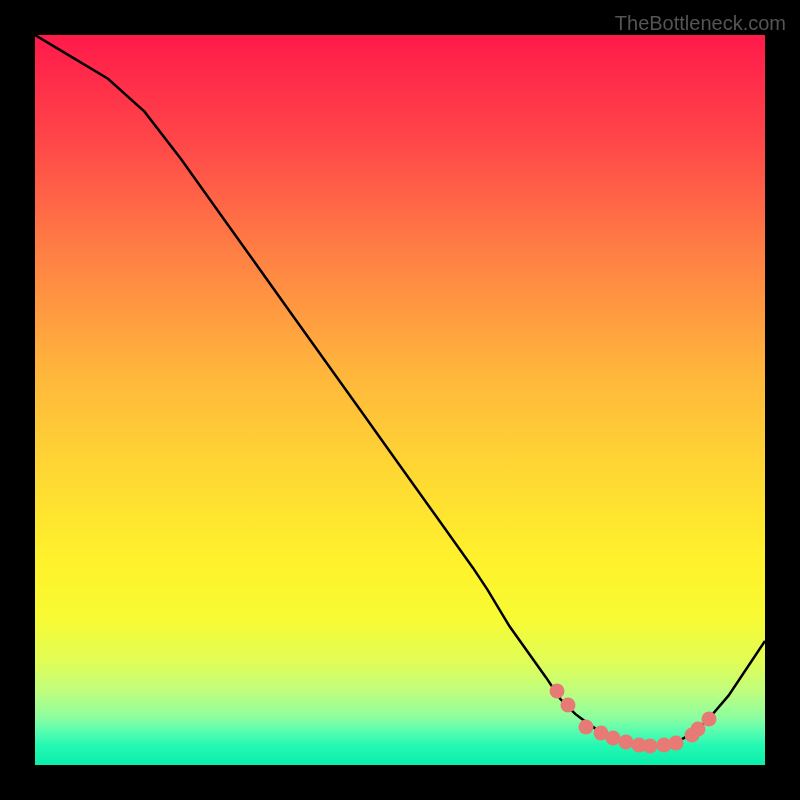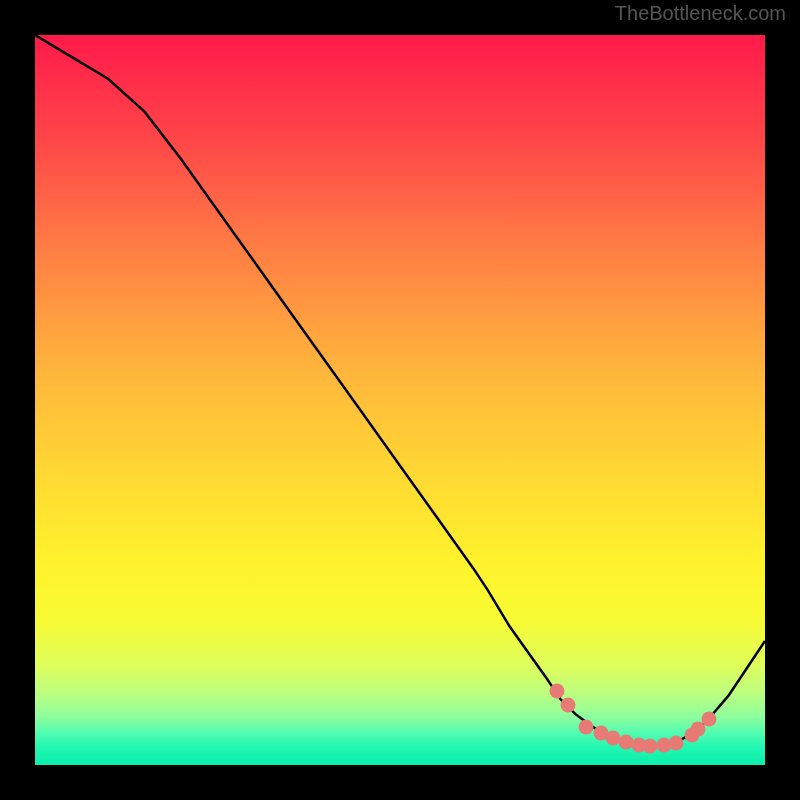--- a/index.html
+++ b/index.html
@@ -6,21 +6,21 @@
   body {
     width: 800px;
     height: 800px;
     background: #000;
     position: relative;
     overflow: hidden;
     font-family: Arial, Helvetica, sans-serif;
   }
   .watermark {
     position: absolute;
-    top: 2px;
+    top: 12px;
     right: 14px;
     color: #555;
     font-size: 20px;
     z-index: 10;
   }
   .plot {
     position: absolute;
     left: 35px;
     top: 35px;
     width: 730px;

